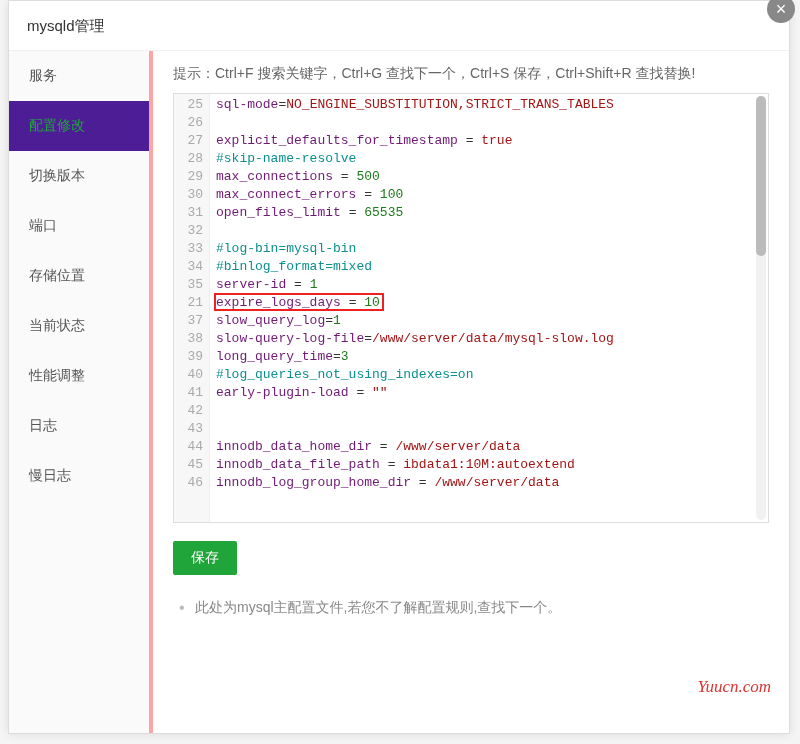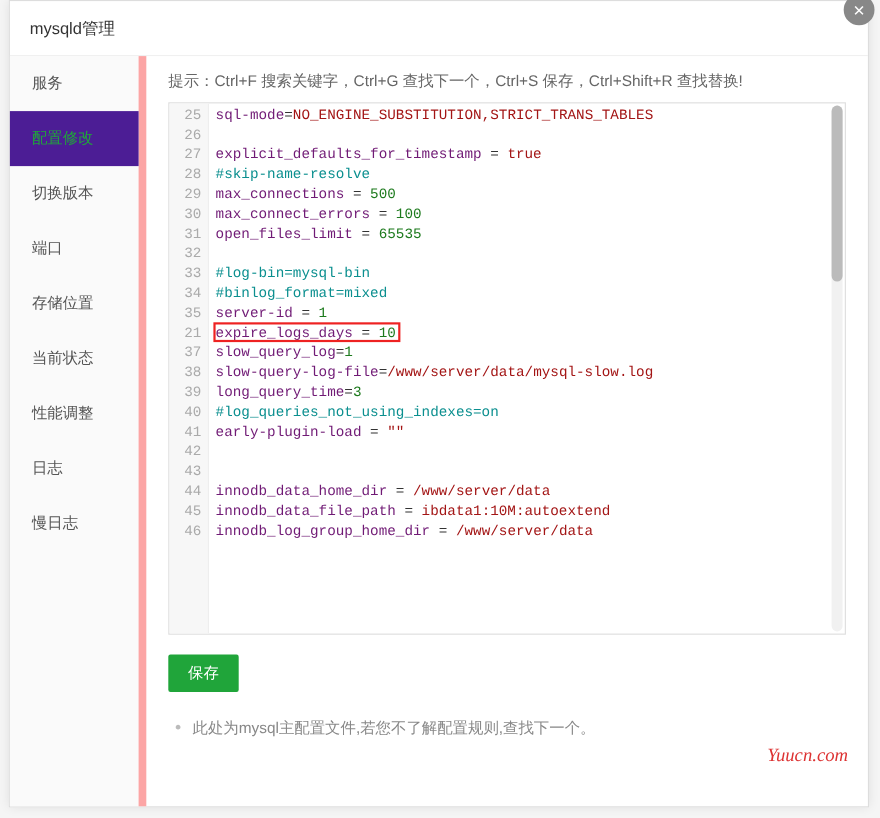--- a/index.html
+++ b/index.html
@@ -41,23 +41,23 @@
       justify-content: center;
       font-size: 18px;
       cursor: pointer;
       z-index: 10;
     }
     .body {
       display: flex;
       height: calc(100% - 50px);
     }
     .sidebar {
-      width: 124px;
+      width: 144px;
       background: #fafafa;
-      border-right: 7px solid #fca5a5;
+      border-right: 4px solid #fca5a5;
     }
     .sidebar-item {
       padding: 16px 20px;
       font-size: 14px;
       color: #555;
       cursor: pointer;
     }
     .sidebar-item.active {
       background: #4c1d95;
       color: #20a53a;
@@ -69,21 +69,21 @@
       display: flex;
       flex-direction: column;
     }
     .hint {
       font-size: 14px;
       color: #666;
       margin-bottom: 10px;
     }
     .editor-wrap {
       border: 1px solid #ddd;
-      height: 484px;
+      height: 430px;
       position: relative;
       overflow: hidden;
     }
     .editor-inner {
       display: flex;
       font-family: Consolas, "Courier New", monospace;
       font-size: 13px;
       line-height: 18px;
       height: 100%;
     }

